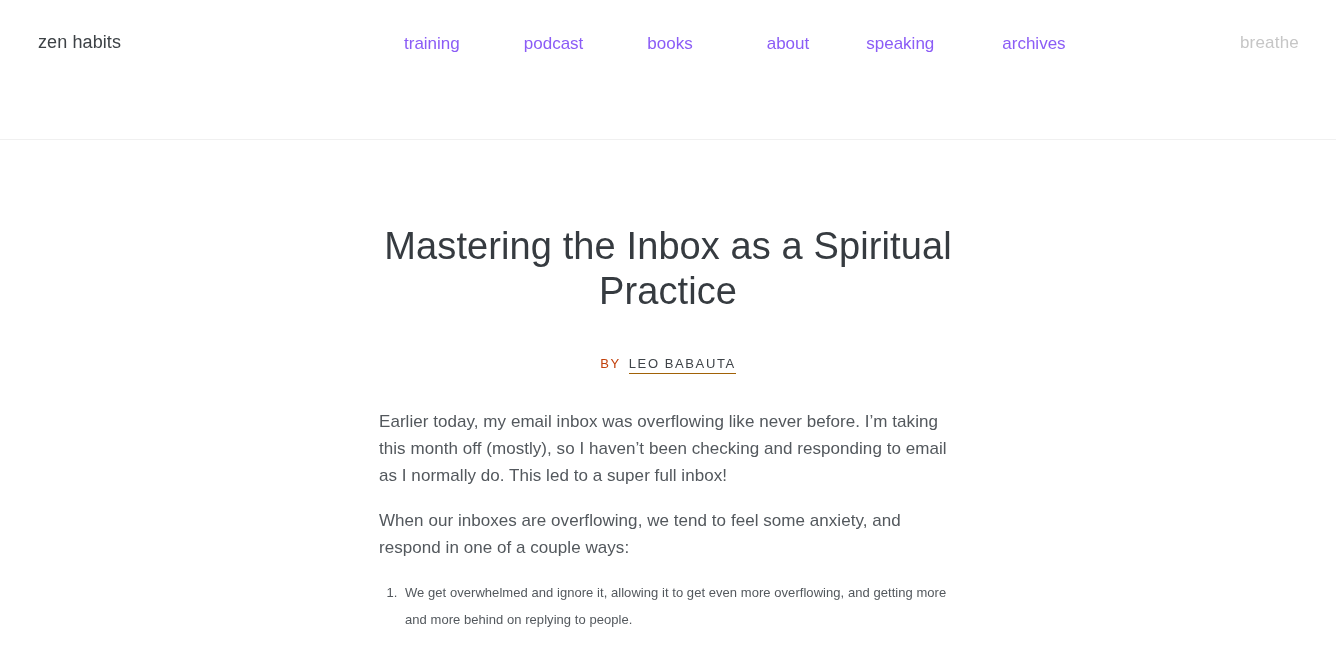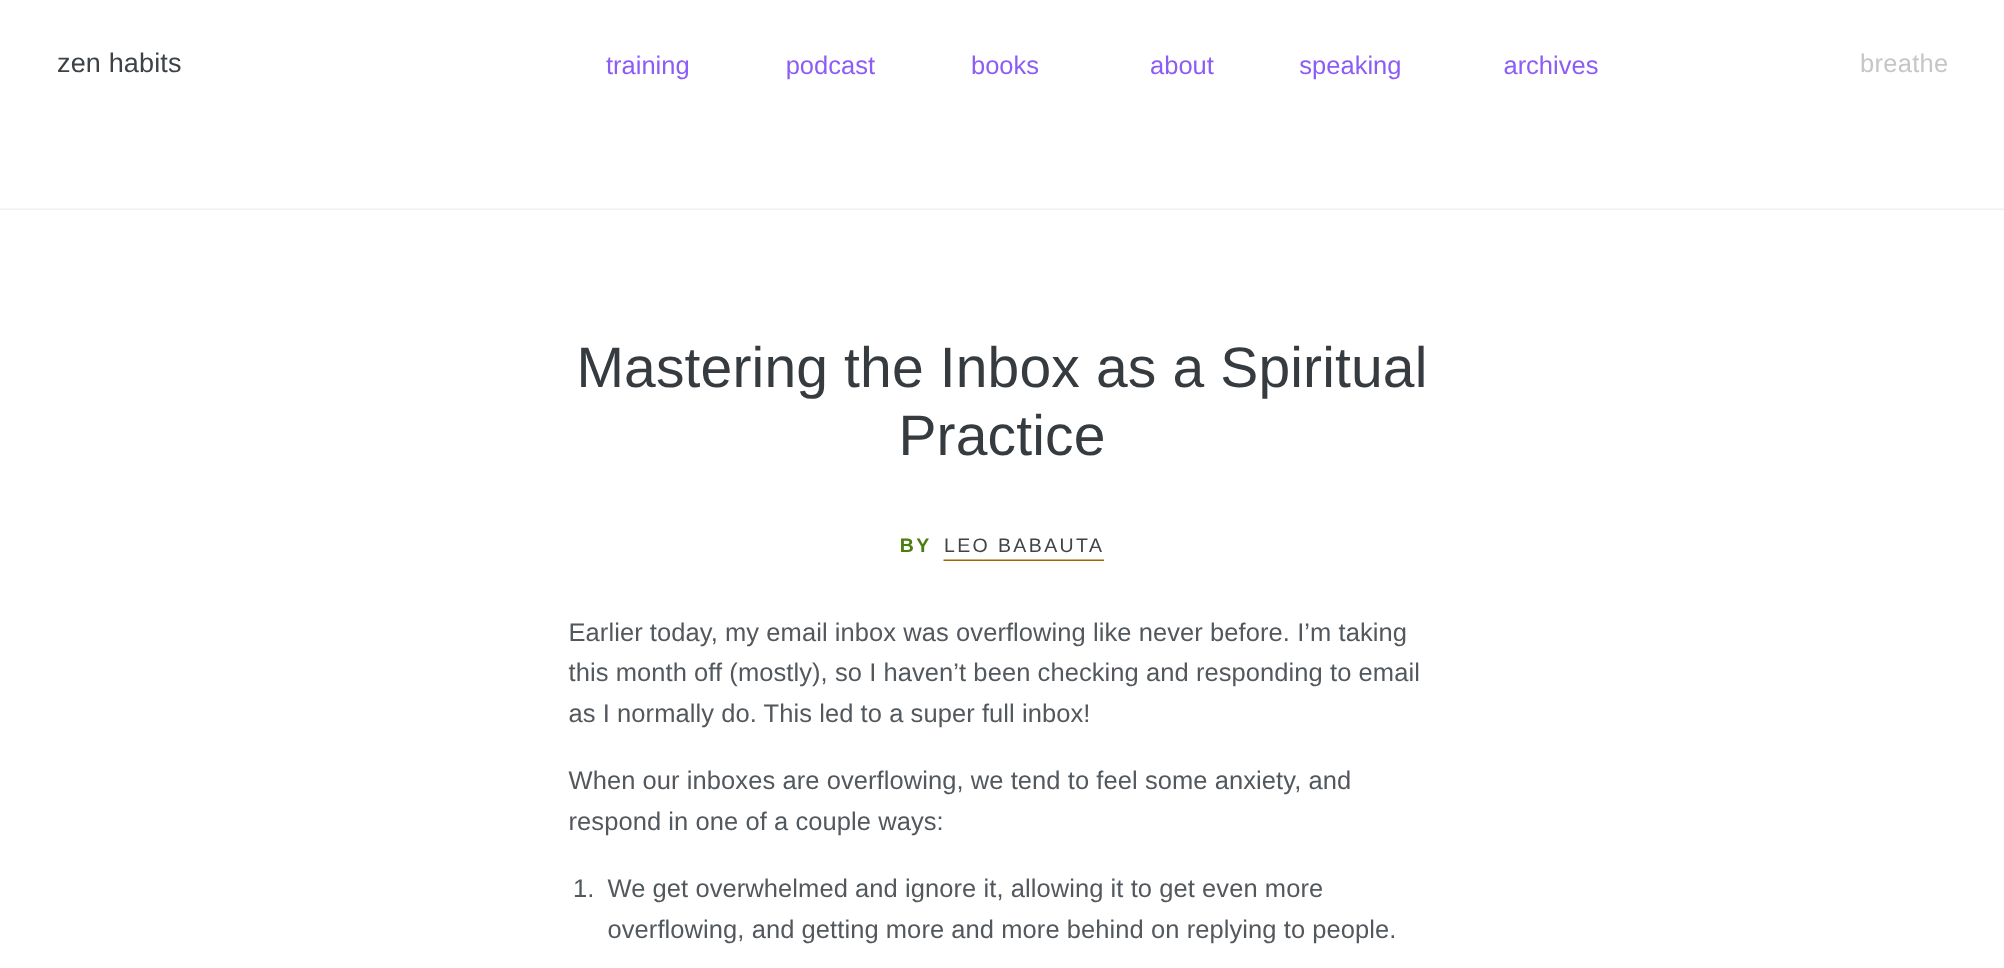--- a/index.html
+++ b/index.html
@@ -91,22 +91,22 @@
   }
   .byline {
     margin: 0;
     padding-top: 42px;
     text-align: center;
     font-size: 13px;
     line-height: 16px;
     letter-spacing: 1.6px;
   }
   .byline-by {
-    color: #4d7c0f;
-    font-weight: 700;
+    color: #c2410c;
+    font-weight: 400;
   }
   .byline-author {
     color: #3f4449;
     font-weight: 400;
     text-decoration: none;
     border-bottom: 1px solid #a16207;
     padding-bottom: 2px;
     margin-left: 3px;
   }
   .article-body {
@@ -118,21 +118,21 @@
     line-height: 27px;
     color: #53585d;
     letter-spacing: 0.05px;
   }
   .article-body ol {
     margin: 18px 0 0 0;
     padding-left: 22px;
     list-style-position: outside;
   }
   .article-body ol li {
-    font-size: 17px;
+    font-size: 13px;
     line-height: 27px;
     color: #53585d;
     letter-spacing: 0.05px;
     padding-left: 4px;
   }
   .article-body ol li::marker {
     color: #53585d;
   }
 </style>
 </head>

